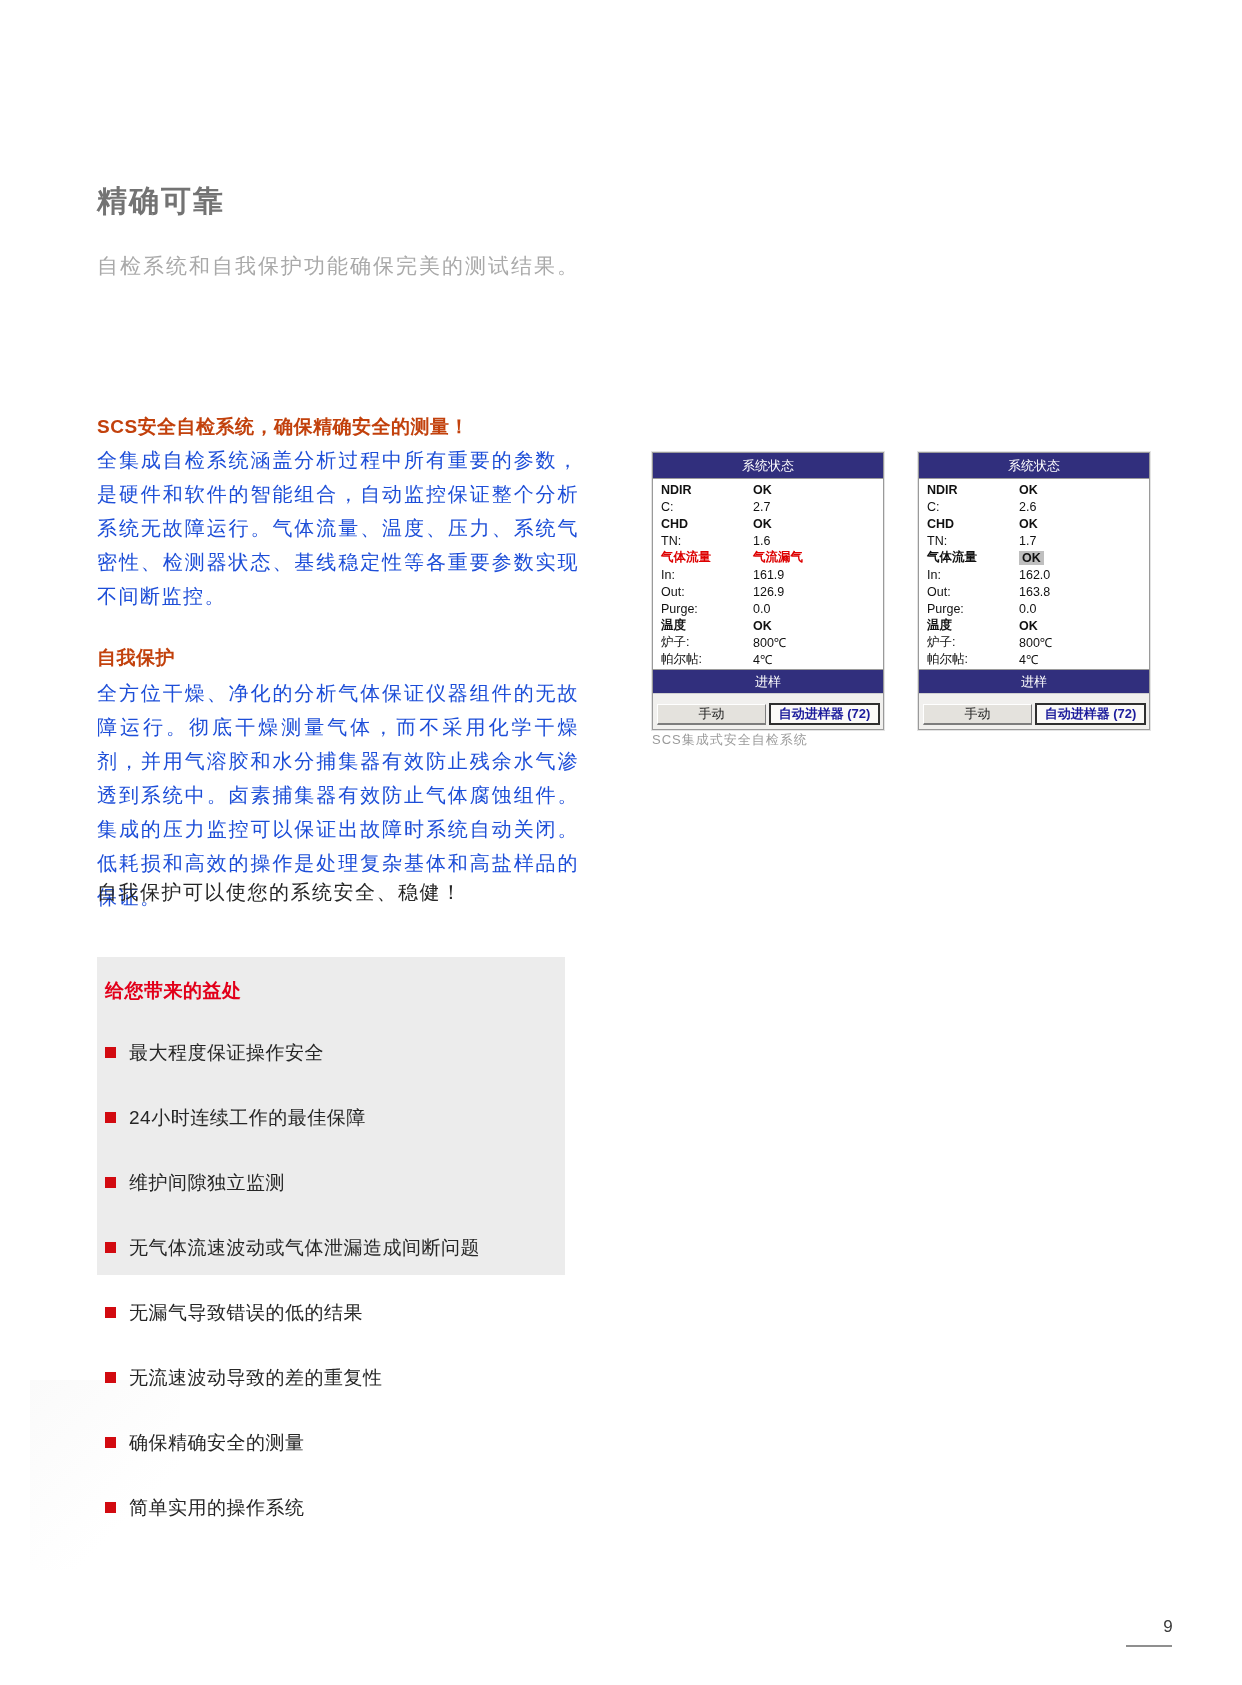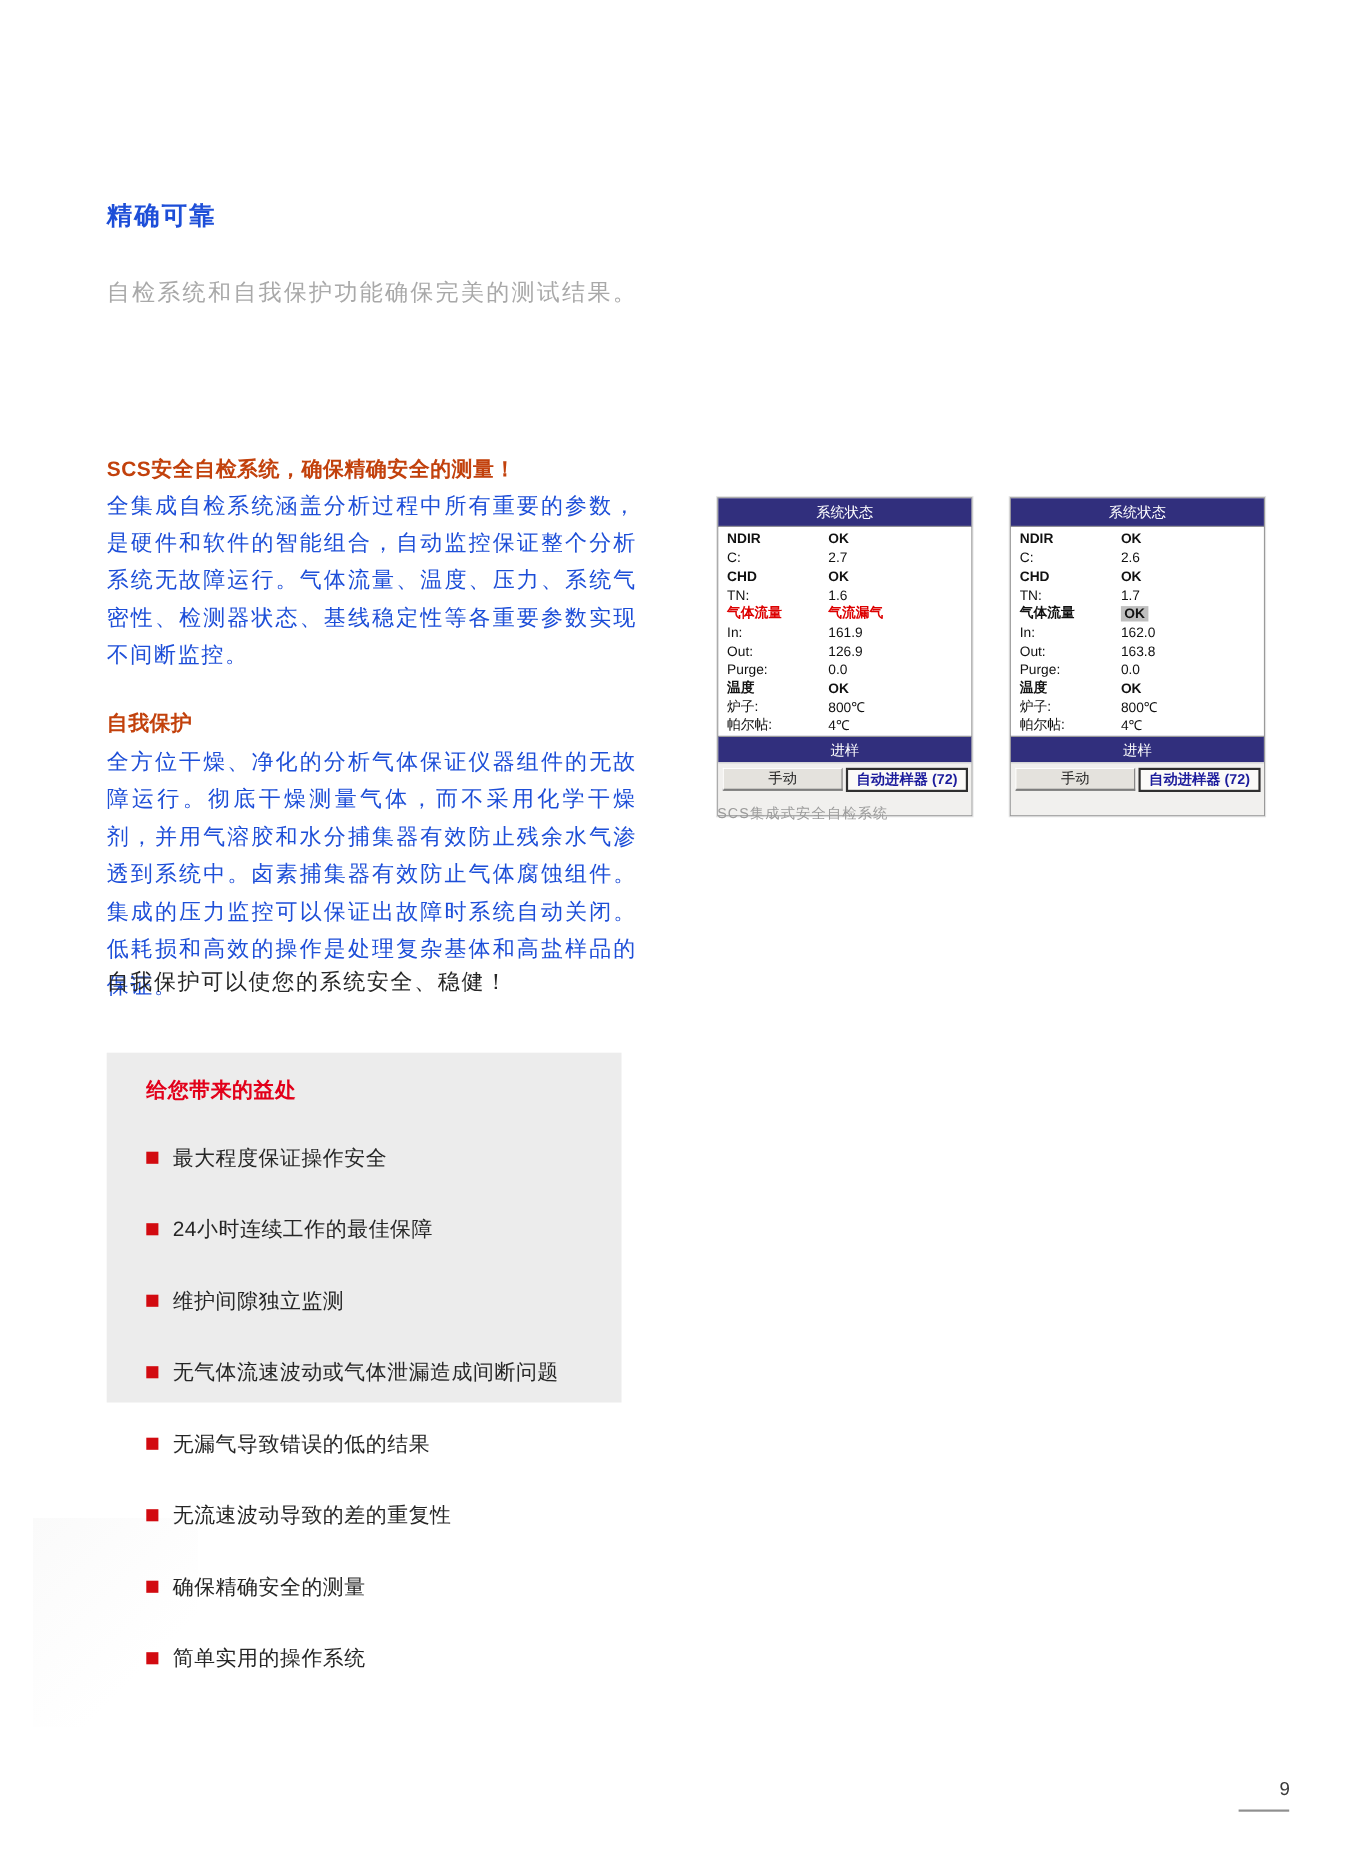--- a/index.html
+++ b/index.html
@@ -8,21 +8,21 @@
     width:1242px; height:1685px;
     background:#ffffff;
     font-family:"Liberation Sans", sans-serif;
     overflow:hidden;
   }
   .abs { position:absolute; }
 
   
   .page-title {
     left:97px; top:181px;
-    font-size:23px; font-weight:bold; color:#1d4ed8;
+    font-size:30px; font-weight:bold; color:#737373;
     letter-spacing:2px;
   }
   .page-subtitle {
     left:97px; top:252px;
     font-size:21px; color:#a9a9a9; letter-spacing:2px;
   }
   .red-heading {
     font-size:19px; font-weight:bold; color:#c2410c; letter-spacing:0.5px;
   }
   .scs-heading { left:97px; top:414px; }
@@ -37,21 +37,21 @@
   .para2 { top:676px; }
   .tagline {
     left:97px; top:879px; width:482px;
     font-size:20px; color:#262626; letter-spacing:1.5px;
   }
 
   
   .benefits-box {
     left:97px; top:957px; width:468px; height:318px;
     background:#ececec; box-sizing:border-box;
-    padding:21px 20px 0 36px;
+    padding:21px 20px 0 8px;
   }
   .benefits-heading {
     font-size:19px; font-weight:bold; color:#e2001a;
     margin-bottom:13px; letter-spacing:0.5px;
   }
   .benefits-list { list-style:none; margin:0; padding:0; }
   .benefit-item {
     display:flex; align-items:center;
     height:33px; font-size:19px; color:#262626; letter-spacing:0.5px;margin-top:32px;
   }
@@ -82,22 +82,22 @@
   .srow.b .lbl, .srow.b .val { font-weight:bold; }
   .srow.alert .lbl, .srow.alert .val { color:#dd0000; font-weight:bold; }
   .srow.hl .lbl { font-weight:bold; }
   .srow.hl .val { font-weight:bold; background:#bfbfbf; padding:0 3px; }
   .panel-footer {
     height:23px; background:#312f7d; color:#ffffff;
     font-size:13px; display:flex; align-items:center; justify-content:center;
     border-top:1px solid #9a9a9a;
   }
   .panel-buttons {
-    height:48px; background:#f1f0ee;
-    display:flex; align-items:flex-start; padding:4px 3px 4px 4px; box-sizing:border-box;
+    height:36px; background:#f1f0ee;
+    display:flex; align-items:flex-end; padding:4px 3px 4px 4px; box-sizing:border-box;
     border-top:1px solid #cfcfcf; gap:3px;
   }
   .btn-manual {
     flex:1 1 50%;
     background:#e4e2dd;
     border-top:1px solid #ffffff; border-left:1px solid #ffffff;
     border-right:1px solid #7d7d7d; border-bottom:2px solid #7d7d7d;
     font-size:13px; color:#222;
     display:flex; align-items:center; justify-content:center;
     cursor:default;

